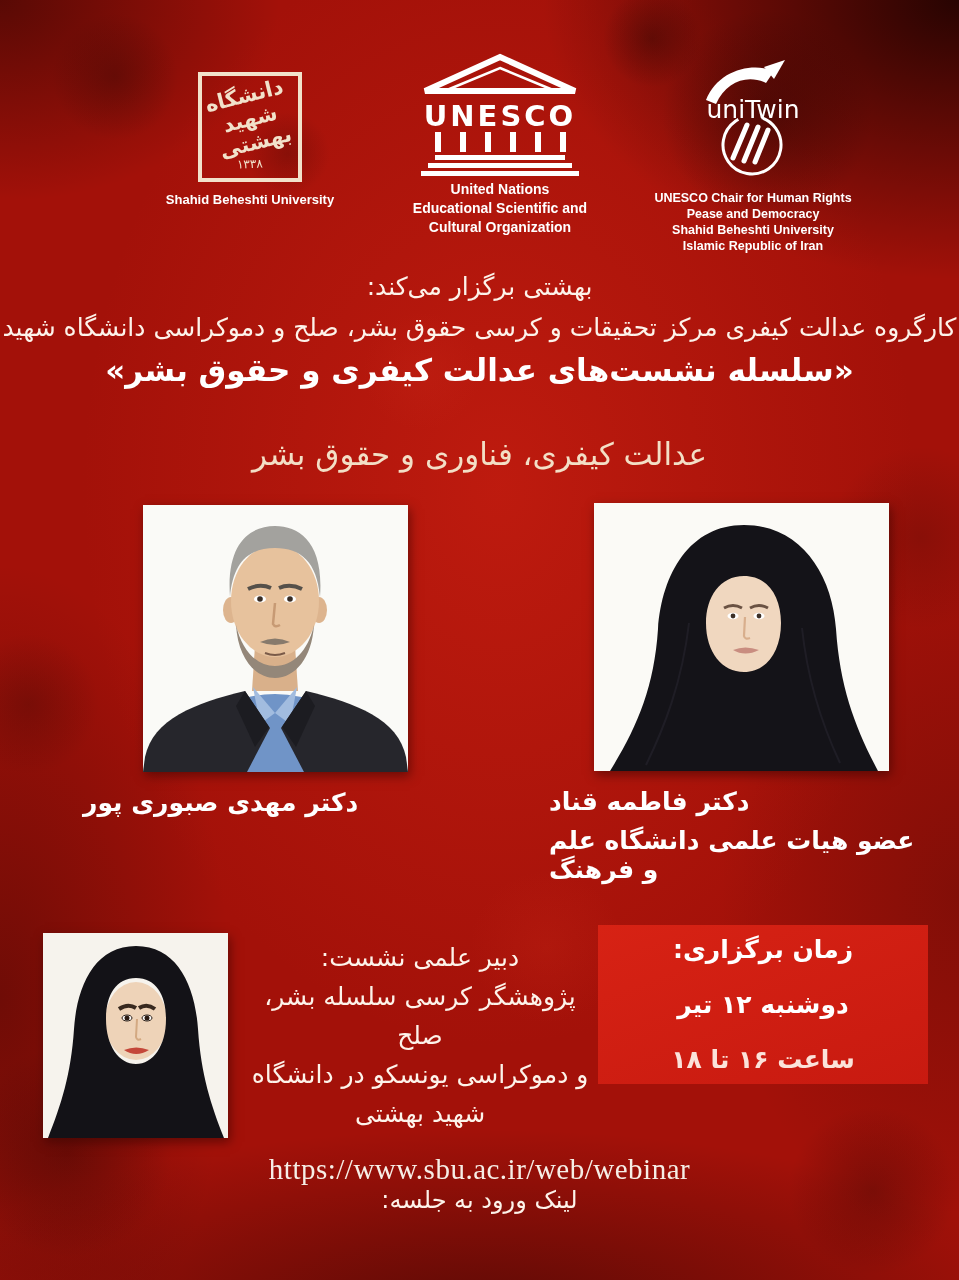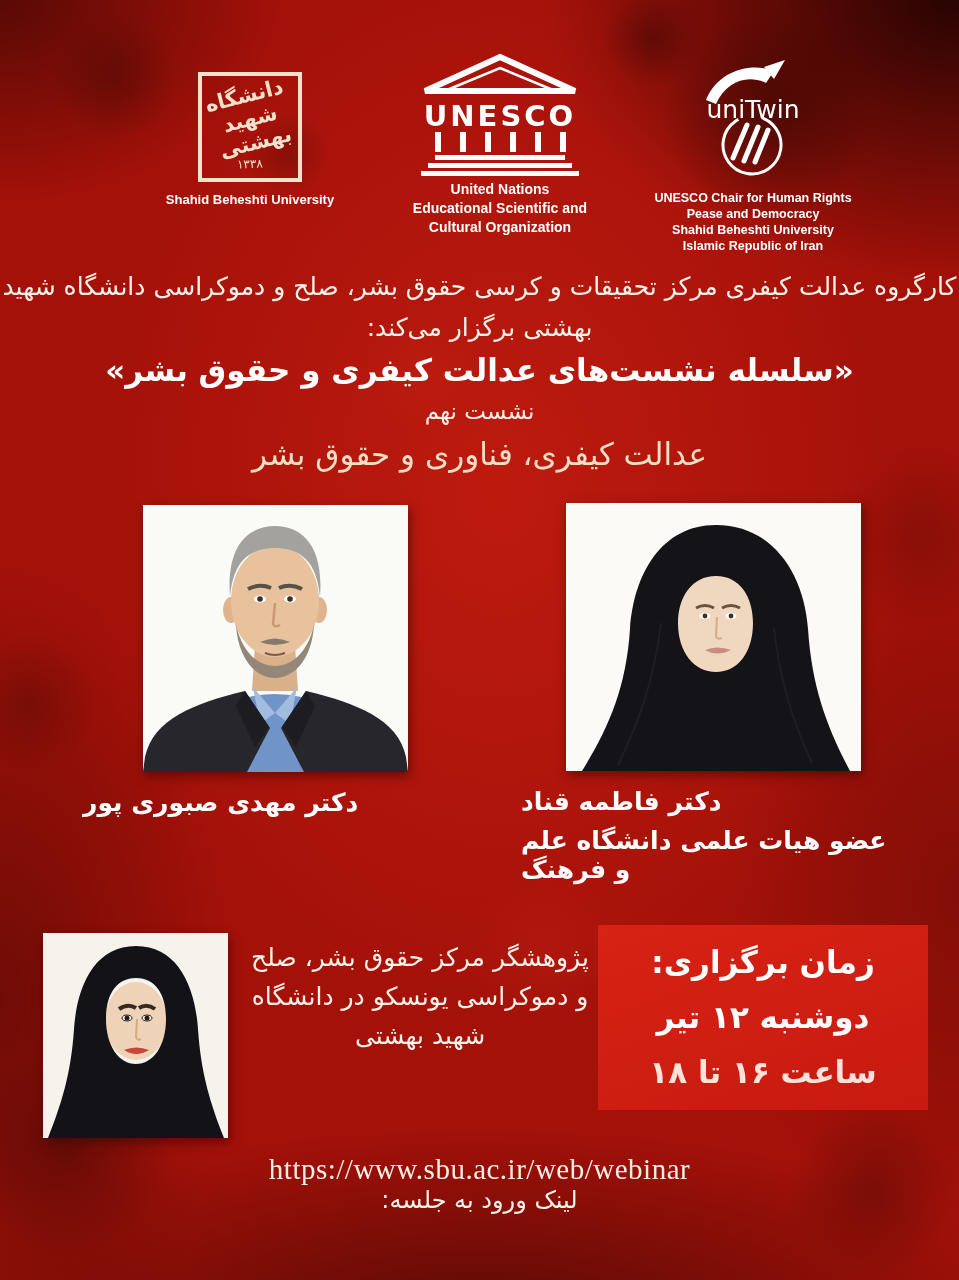--- a/index.html
+++ b/index.html
@@ -54,33 +54,33 @@
   .unitwin-logo{left:648px;top:58px;width:210px;}
   .unitwin-caption{font-size:12.5px;line-height:16px;margin-top:8px;}
   
   .intro{top:266px;font-size:25px;line-height:41px;}
   .series-title{top:352px;font-size:31px;font-weight:bold;color:#ffffff;}
   .session-number{top:398px;font-size:23px;}
   .session-title{top:436px;font-size:31px;font-weight:normal;color:#f3dfc6;}
   
   .speaker{text-align:left;width:385px;}
   .speaker-left{left:83px;top:505px;}
-  .speaker-right{left:521px;top:503px;}
+  .speaker-right{left:549px;top:503px;}
   .photo{margin:0 auto;box-shadow:2px 4px 10px rgba(50,4,2,.55);display:block;}
   .speaker-name{direction:rtl;color:#fff;font-weight:bold;font-size:25px;margin-top:16px;}
   .speaker-affil{direction:rtl;color:#fff;font-weight:bold;font-size:25px;margin-top:10px;}
   
   .secretary-photo{left:43px;top:933px;}
   .secretary-block{left:240px;top:938px;width:360px;text-align:center;
     font-size:25px;line-height:39px;}
   .schedule-box{
-    left:598px;top:925px;width:330px;height:185px;
+    left:598px;top:925px;width:330px;height:159px;
     background:linear-gradient(160deg,#d72214,#c81a10);
     display:flex;flex-direction:column;align-items:center;justify-content:center;
-    direction:rtl;color:#fff;font-weight:bold;font-size:31px;line-height:55px;
+    direction:rtl;color:#fff;font-weight:bold;font-size:25px;line-height:55px;
     text-align:center;
   }
   .schedule-time{color:#fbe3da;}
   
   .footer-label{top:1186px;font-size:24px;}
   .footer-url{top:1152px;font-size:29px;}
   .footer-url a{
     color:#f6eee6;text-decoration:none;
     font-family:"Liberation Serif",serif;letter-spacing:.5px;
   }
@@ -136,25 +136,24 @@
     </svg>
     <div class="logo-caption unitwin-caption">
       <div>UNESCO Chair for Human Rights</div>
       <div>Pease and Democracy</div>
       <div>Shahid Beheshti University</div>
       <div>Islamic Republic of Iran</div>
     </div>
   </div>
 
   <div class="layer centered fa intro">
+    <div>بهشتی برگزار می‌کند:</div>
     <div>کارگروه عدالت کیفری مرکز تحقیقات و کرسی حقوق بشر، صلح و دموکراسی دانشگاه شهید</div>
-    <div>بهشتی برگزار می‌کند:</div>
   </div>
   <div class="layer centered fa series-title">«سلسله نشست‌های عدالت کیفری و حقوق بشر»</div>
-  <div class="layer centered fa session-number">نشست نهم</div>
   <div class="layer centered fa session-title">عدالت کیفری، فناوری و حقوق بشر</div>
 
   <figure class="layer speaker speaker-left" style="margin:0;">
     <svg class="photo" width="265" height="267" viewBox="0 0 265 267">
       <rect width="265" height="267" fill="#fafaf7"></rect>
       <path d="M112,140 L152,140 L155,186 L109,186 Z" fill="#d9b08a"></path>
       <path d="M75,267 L82,200 Q132,178 182,200 L190,267 Z" fill="#7094c7"></path>
       <path d="M110,182 L132,208 L117,219 Z" fill="#a2bcdf"></path>
       <path d="M154,182 L132,208 L147,219 Z" fill="#a2bcdf"></path>
       <path d="M0,267 L2,252 C10,214 52,198 102,186 L127,223 L104,267 Z" fill="#26262c"></path>
@@ -213,21 +212,22 @@
       <ellipse cx="104" cy="85" rx="5" ry="3" fill="#ffffff" stroke="#2a1f18" stroke-width="1"></ellipse>
       <circle cx="84" cy="85" r="2.5" fill="#2a1a12"></circle>
       <circle cx="104" cy="85" r="2.5" fill="#2a1a12"></circle>
       <path d="M94,86 L93,104 Q94,108 98,106" stroke="#d3a982" stroke-width="2" fill="none"></path>
       <path d="M81,117 Q93,112 106,117 Q93,125 81,117 Z" fill="#c4473a"></path>
       <path fill-rule="evenodd" fill="#131217" d="M93,13 C52,13 34,52 31,96 C28,142 18,172 5,205 L181,205 C168,172 158,142 155,96 C152,52 134,13 93,13 Z M93,45 C113,45 123,62 123,86 C123,113 110,131 93,131 C76,131 63,113 63,86 C63,62 73,45 93,45 Z"></path>
     </svg>
   </div>
 
   <div class="layer fa secretary-block">
-    <div>پژوهشگر مرکز حقوق بشر، صلح</div>
+    <div>دبیر علمی نشست:</div>
+    <div>پژوهشگر کرسی سلسله بشر، صلح</div>
     <div>و دموکراسی یونسکو در دانشگاه</div>
     <div>شهید بهشتی</div>
   </div>
 
   <div class="layer schedule-box">
     <div>زمان برگزاری:</div>
     <div>دوشنبه ۱۲ تیر</div>
     <div class="schedule-time">ساعت ۱۶ تا ۱۸</div>
   </div>
 

